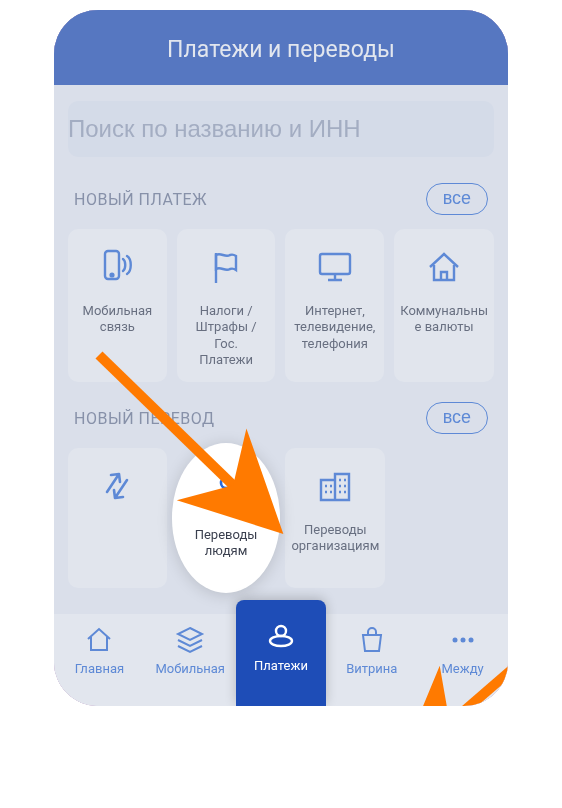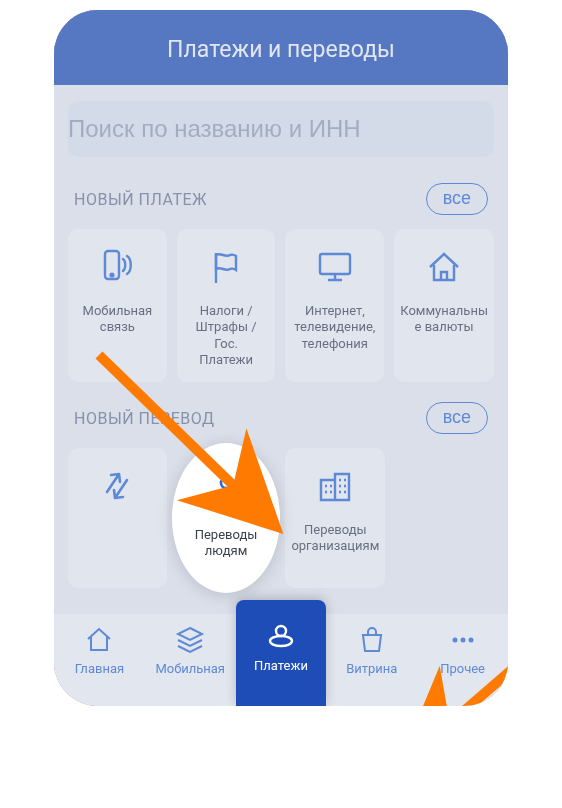--- a/index.html
+++ b/index.html
@@ -355,17 +355,17 @@
     <div class="nav-item">
       <span class="nic">
         <svg width="30" height="30" viewBox="0 0 30 30">
             <g fill="#2a6ad8">
               <circle cx="7" cy="15" r="2.5"></circle>
               <circle cx="15" cy="15" r="2.5"></circle>
               <circle cx="23" cy="15" r="2.5"></circle>
             </g>
           </svg>
       </span>
-      <span>Прочее</span>
+      <span>Между</span>
     </div>
   </div>
 
 </div>
 
 </body></html>

